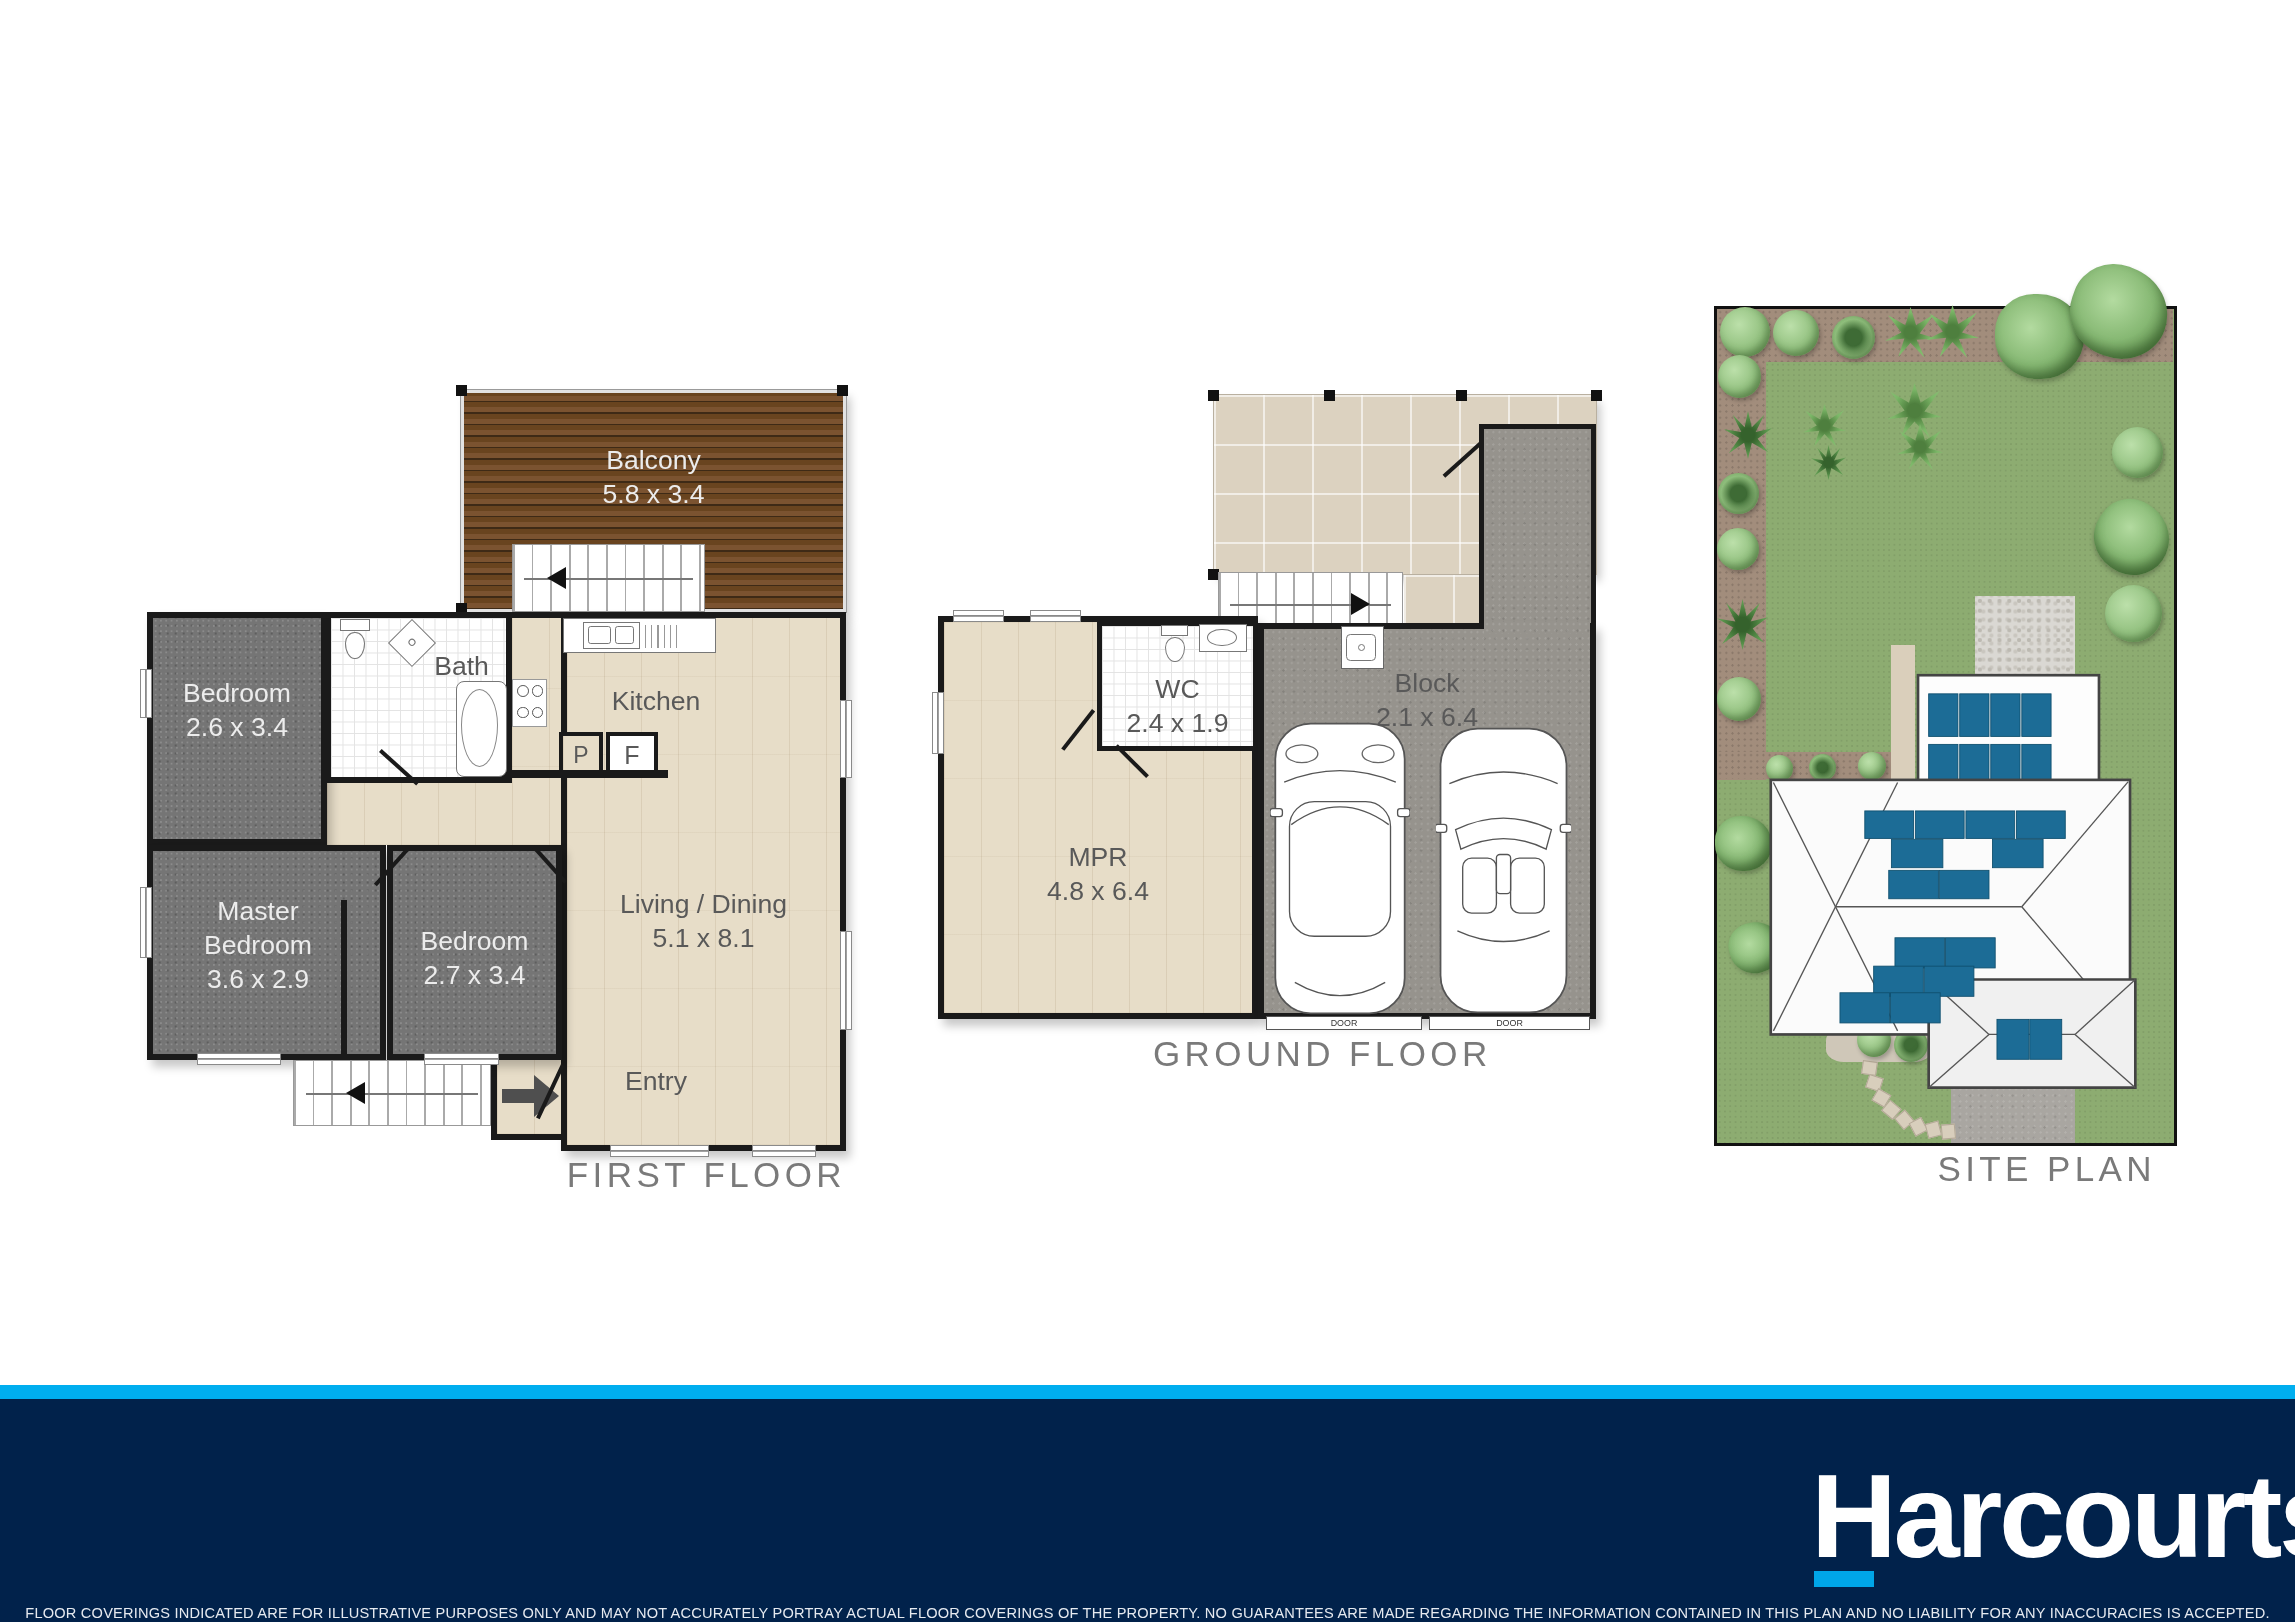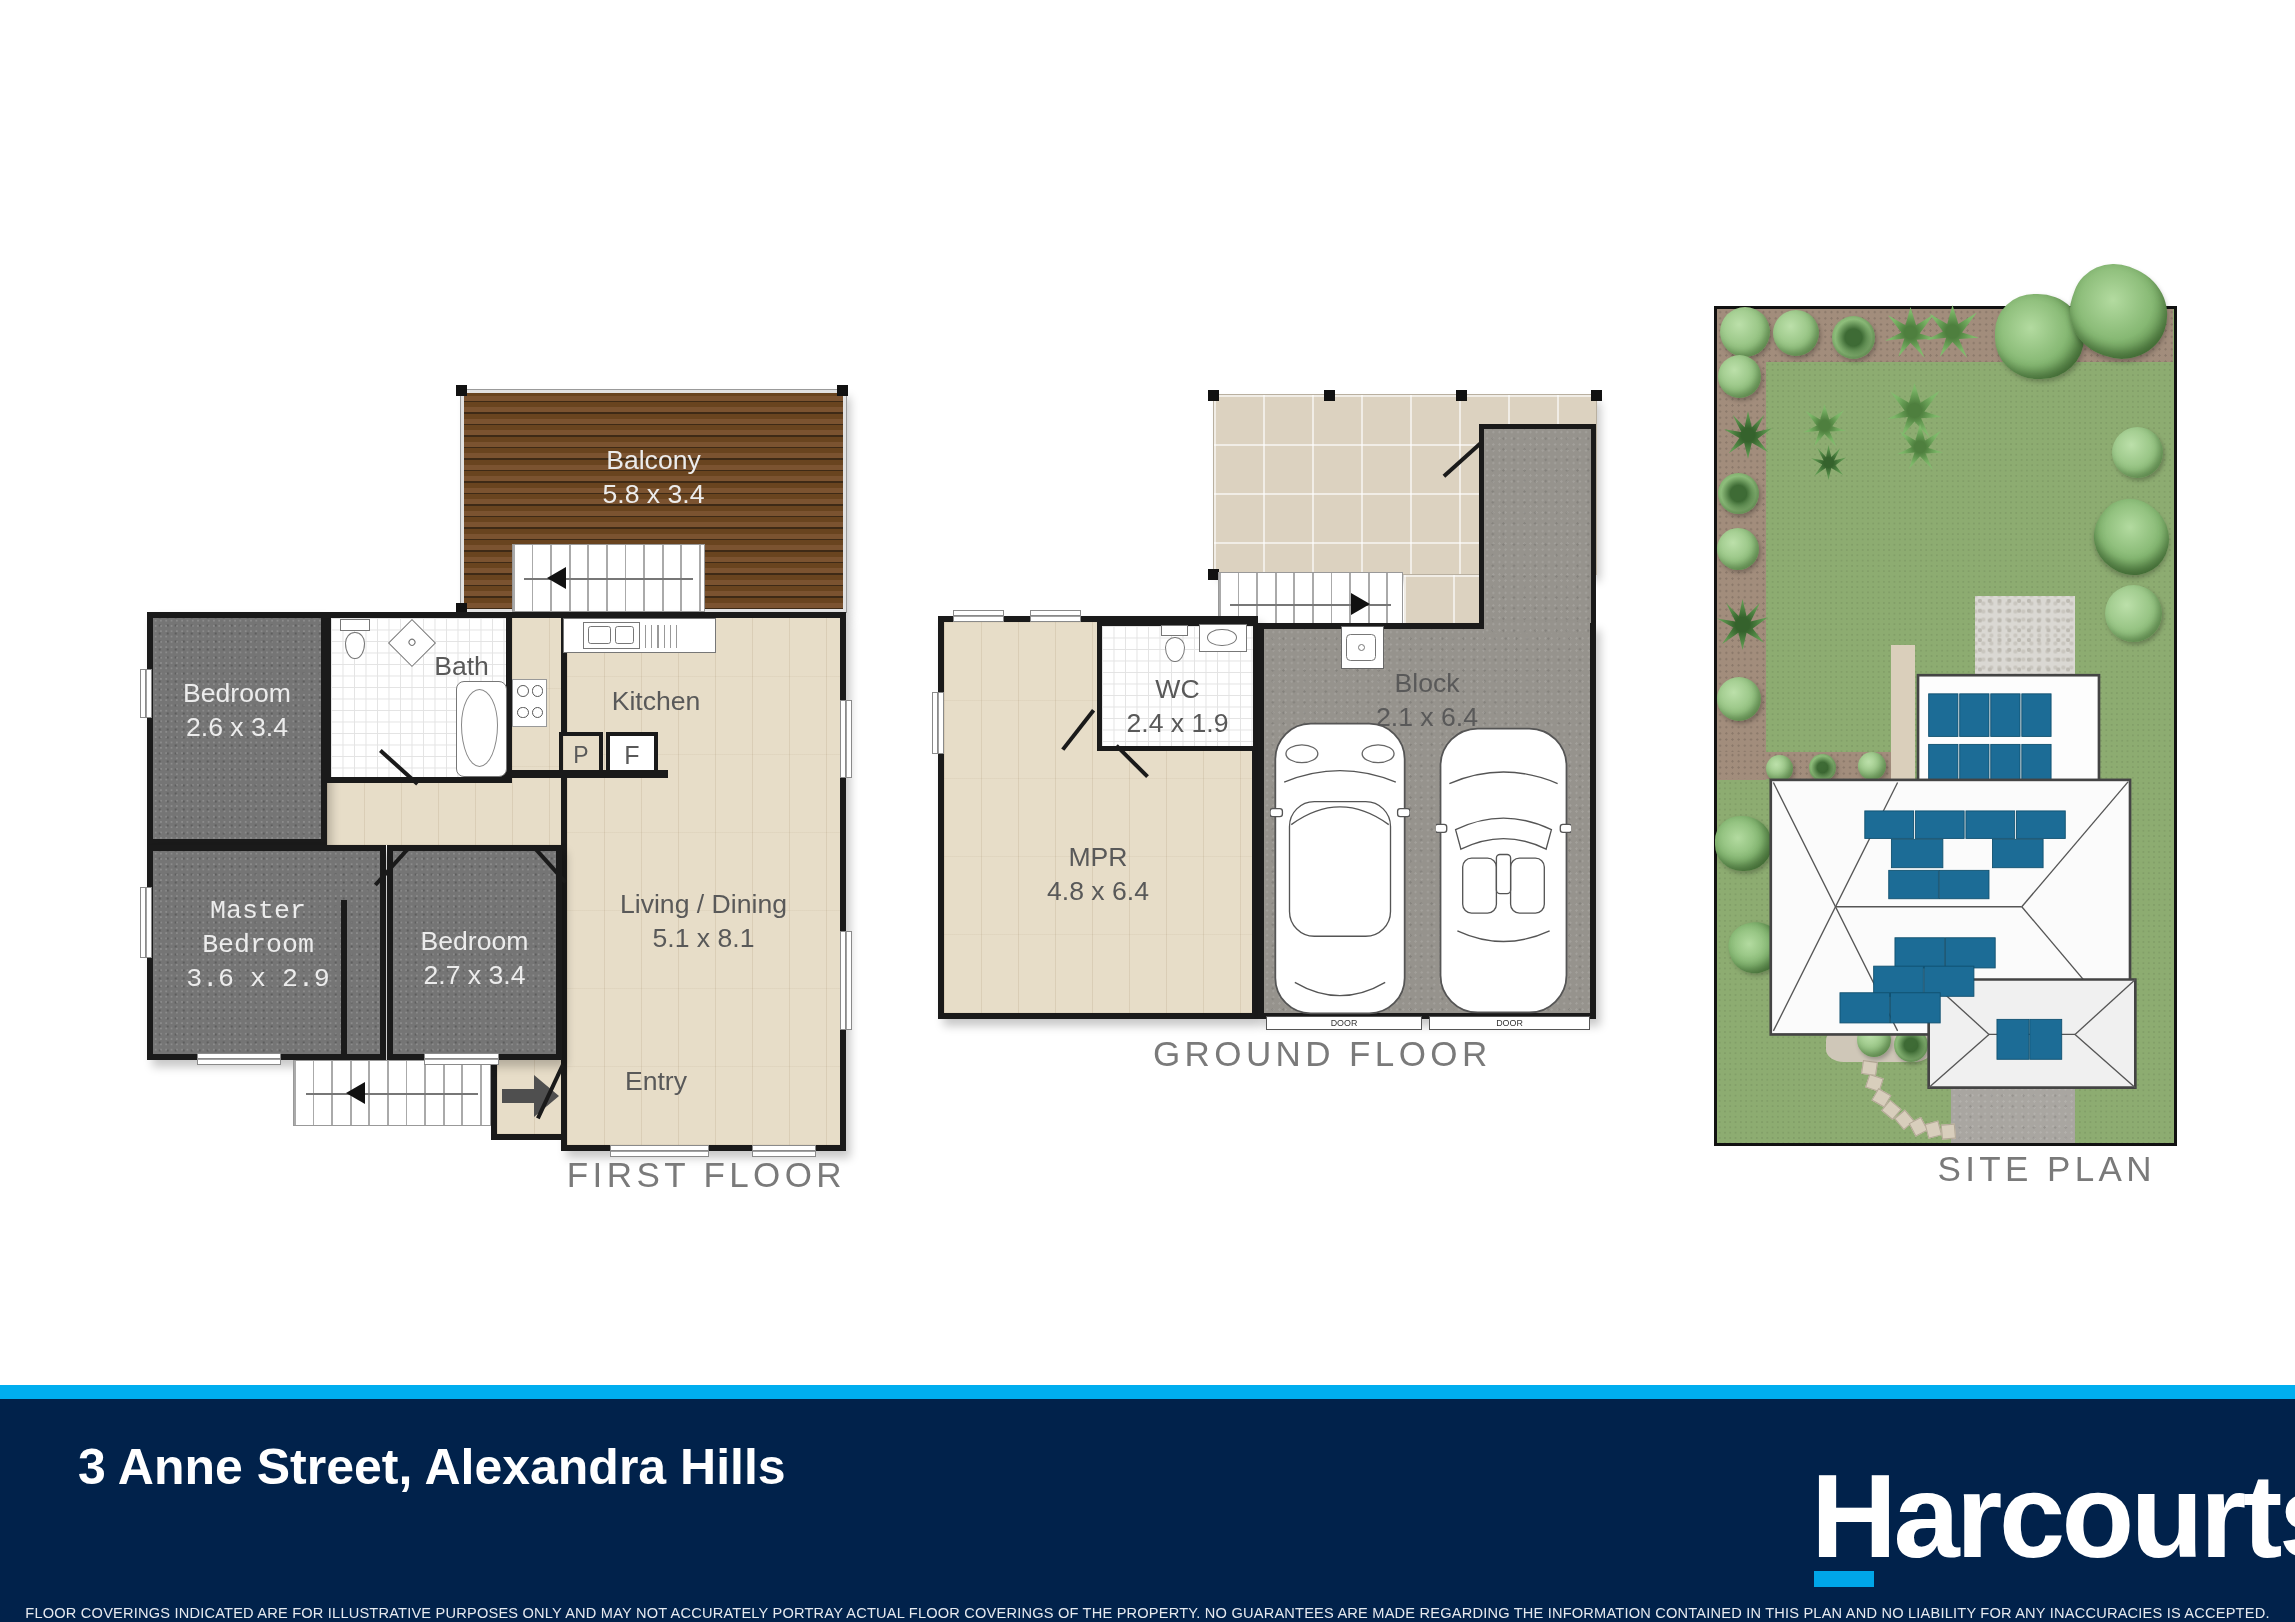--- a/index.html
+++ b/index.html
@@ -121,21 +121,21 @@
     <div class="label" style="left:417px;top:649px;width:89px;">
       <div>Bath</div>
     </div>
     <div class="label" style="left:585px;top:684px;width:142px;">
       <div>Kitchen</div>
     </div>
     <div class="label" style="left:561px;top:887px;width:285px;">
       <div>Living / Dining</div>
       <div>5.1 x 8.1</div>
     </div>
-    <div class="label light" style="left:147px;top:894px;width:222px;font-family:Liberation Mono, monospace;">
+    <div class="label light" style="left:147px;top:894px;width:222px;">
       <div>Master</div>
       <div>Bedroom</div>
       <div>3.6 x 2.9</div>
     </div>
     <div class="label light" style="left:387px;top:924px;width:175px;">
       <div>Bedroom</div>
       <div>2.7 x 3.4</div>
     </div>
     <div class="label" style="left:603px;top:1064px;width:106px;">
       <div>Entry</div>
@@ -372,21 +372,20 @@
           <rect x="294" y="395" width="36" height="45"></rect>
       </g>
     </svg>
 
     <div class="plan-title" style="left:1862px;top:1149px;width:294px;text-align:right;">SITE PLAN</div>
   </div>
 
   <div class="abs stripe" style="left:0;top:1385px;width:2295px;height:14px;"></div>
   <div class="abs footer-navy" style="left:0;top:1399px;width:2295px;height:223px;"></div>
 
-  <div class="addr" style="left:78px;top:1438px;">3 Anne Street, Alexandra Hills</div>
 
   <div class="brand" style="left:1811px;top:1456px;">Harcourts</div>
   <div class="brandbar" style="left:1814px;top:1571px;width:60px;height:16px;"></div>
 
   <div class="disc" style="top:1605px;">FLOOR COVERINGS INDICATED ARE FOR ILLUSTRATIVE PURPOSES ONLY AND MAY NOT ACCURATELY PORTRAY ACTUAL FLOOR COVERINGS OF THE PROPERTY.  NO GUARANTEES ARE MADE REGARDING THE INFORMATION CONTAINED IN THIS PLAN AND NO LIABILITY FOR  ANY INACCURACIES IS ACCEPTED.</div>
 
 </div>
 
 
 </body></html>

